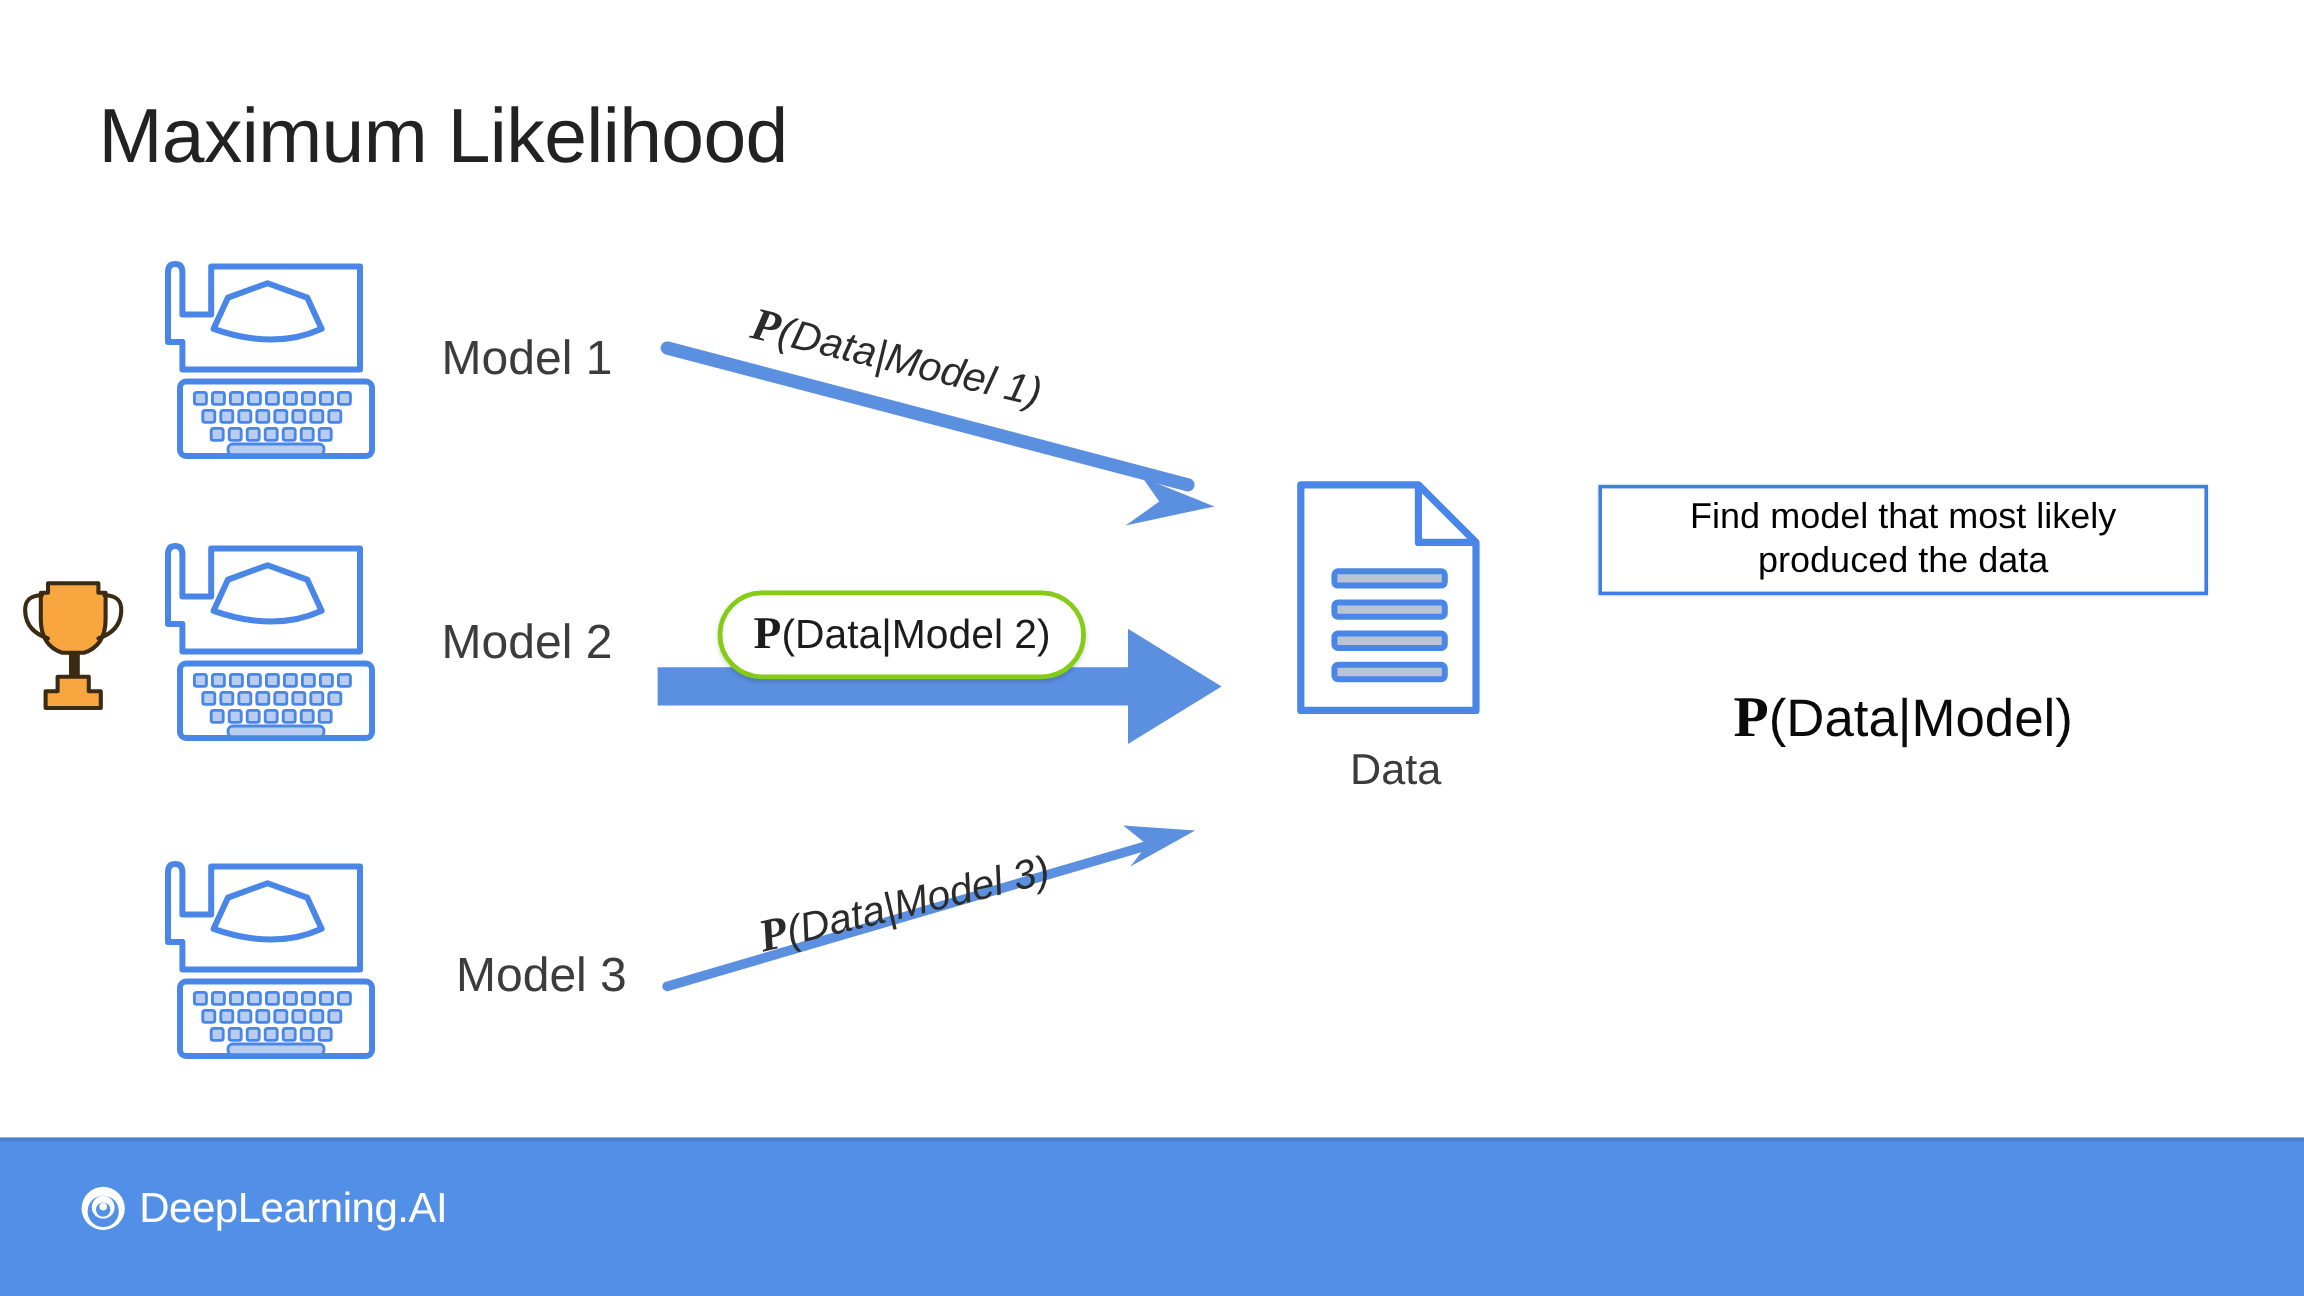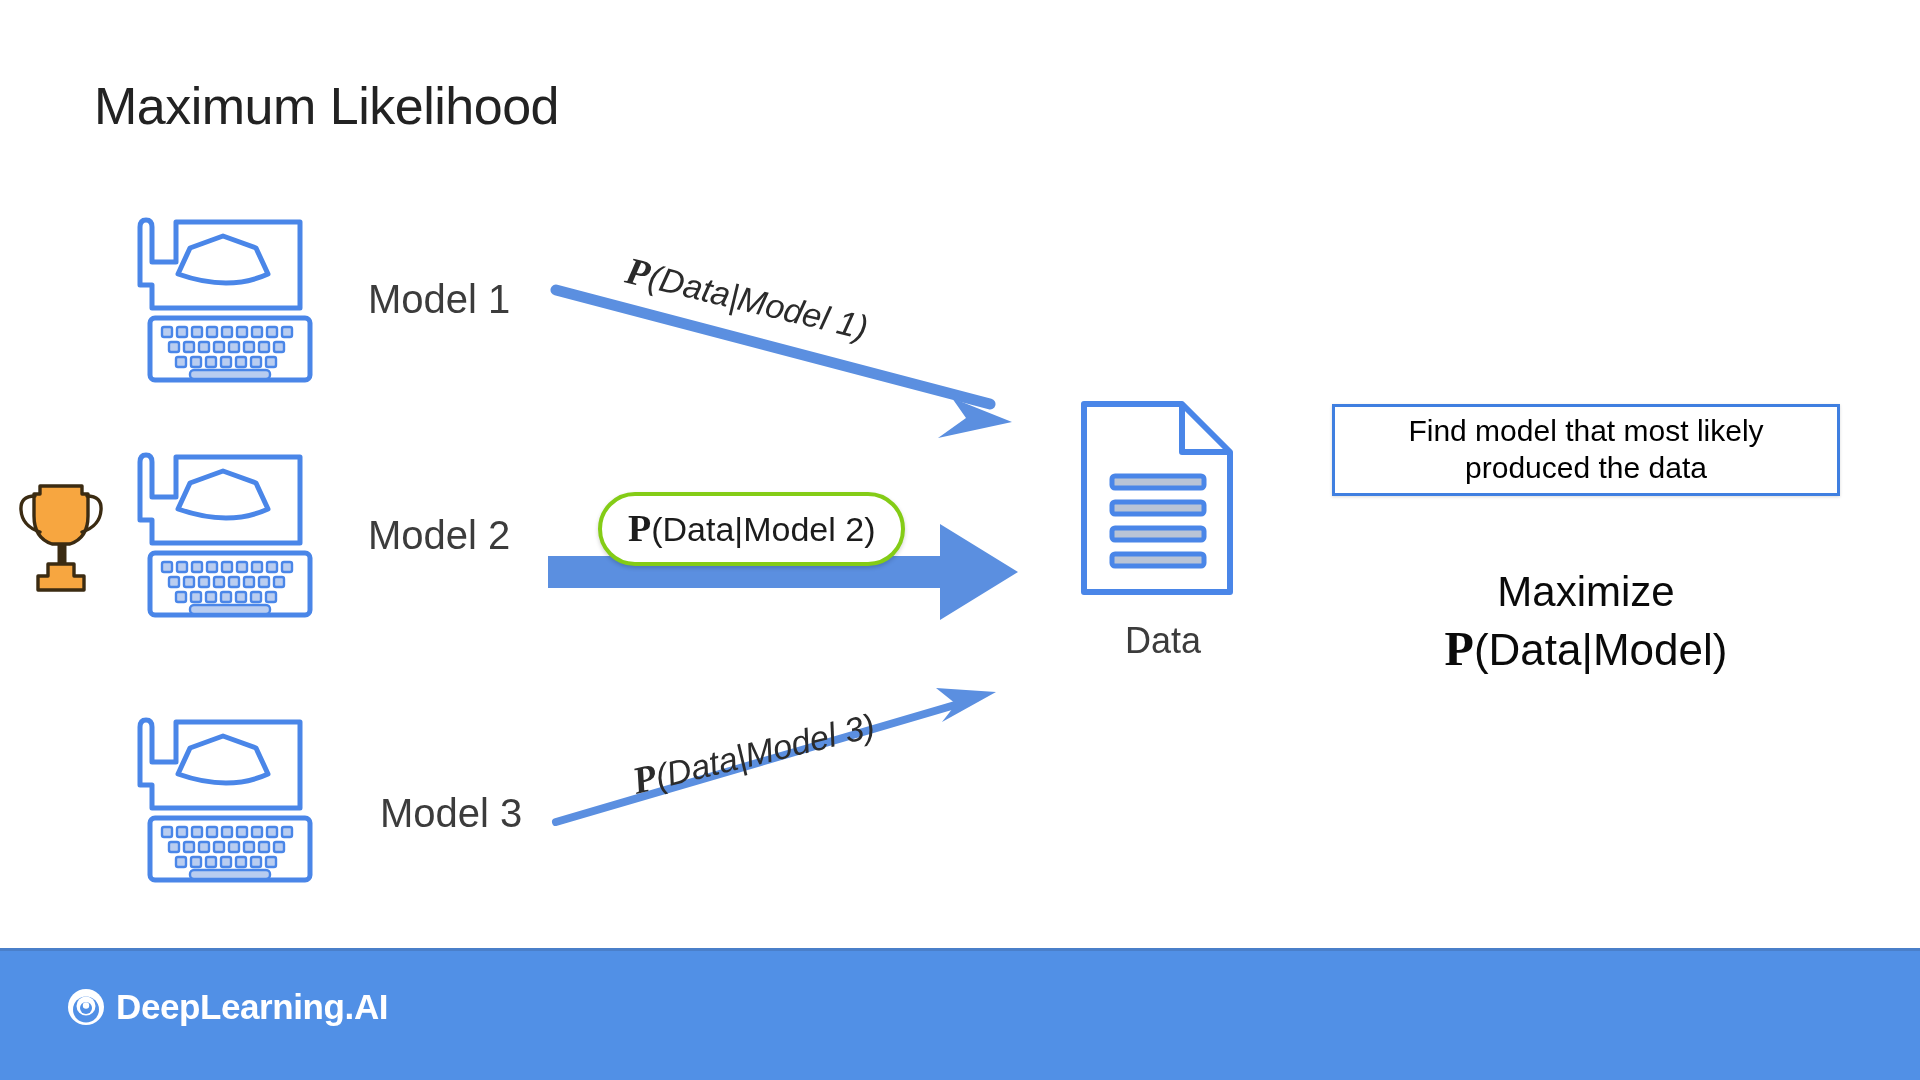--- a/index.html
+++ b/index.html
@@ -11,22 +11,22 @@
   }
   #slide {
     position: relative;
     width: 1920px; height: 1080px;
     background: #ffffff;
   }
 
   
   #page-title {
     position: absolute;
-    left: 94px; top: 78px;
-    font-size: 52px;
+    left: 82px; top: 78px;
+    font-size: 64px;
     font-weight: 400;
     color: #222222;
     letter-spacing: -0.5px;
     line-height: 1.1;
   }
 
   
   .typewriter { position: absolute; width: 200px; height: 190px; }
   .tw-svg { width: 100%; height: 100%; display: block; }
   #typewriter-1 { left: 128px; top: 200px; }
@@ -177,21 +177,21 @@
     left: 66px; top: 36px;
     display: flex;
     align-items: center;
     gap: 10px;
   }
   #brand-mark { width: 40px; height: 40px; display: block; }
   #brand-text {
     font-size: 35px;
     color: #ffffff;
     letter-spacing: -0.4px;
-    font-weight: 700;
+    font-weight: 400;
   }
 </style>
 </head>
 <body>
 
 <div id="slide">
 
   <h1 id="page-title">Maximum Likelihood</h1>
 
   <div class="typewriter" id="typewriter-1">
@@ -369,21 +369,20 @@
   <div id="data-label">Data</div>
 
   <div id="callout-box">
     <div id="callout-text">
       <span>Find model that most likely</span><br>
       <span>produced the data</span>
     </div>
   </div>
 
   <div id="maximize-block">
-    <div id="maximize-word">Maximize</div>
     <div id="maximize-formula">
       <span class="pfx">P</span><span>(Data|Model)</span>
     </div>
   </div>
 
   <div id="footer-bar">
     <div id="footer-brand">
       <svg id="brand-mark" viewBox="0 0 40 40" xmlns="http://www.w3.org/2000/svg">
         <circle cx="20" cy="20" r="18" fill="#ffffff"></circle>
         <circle cx="20" cy="22.5" r="13" fill="#5190e6"></circle>

